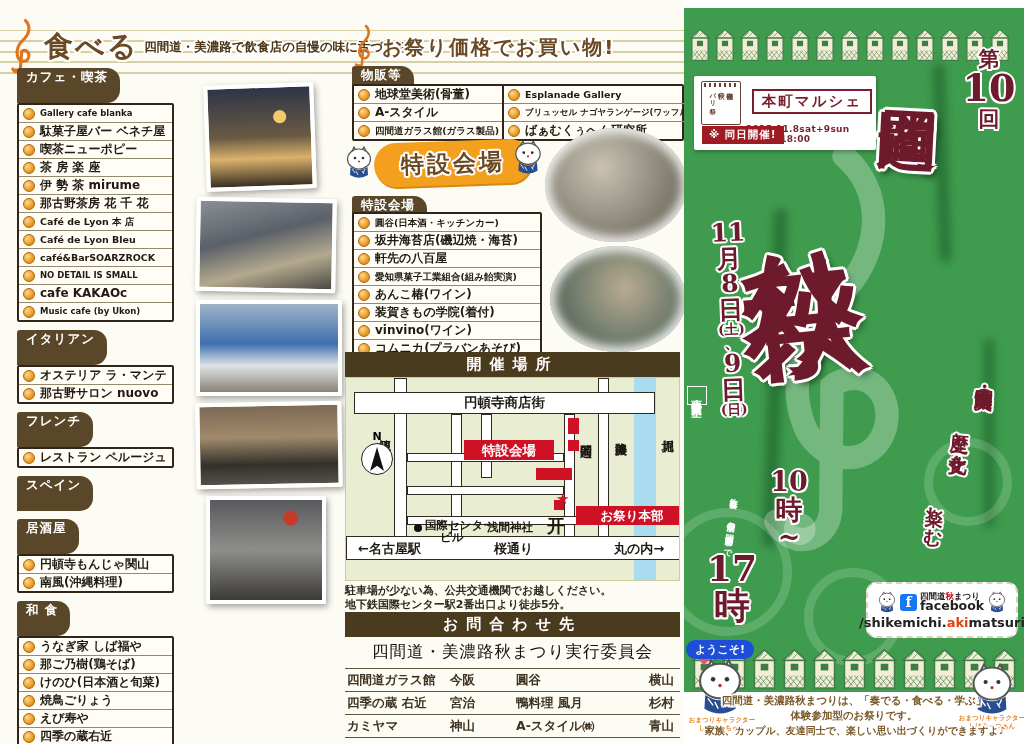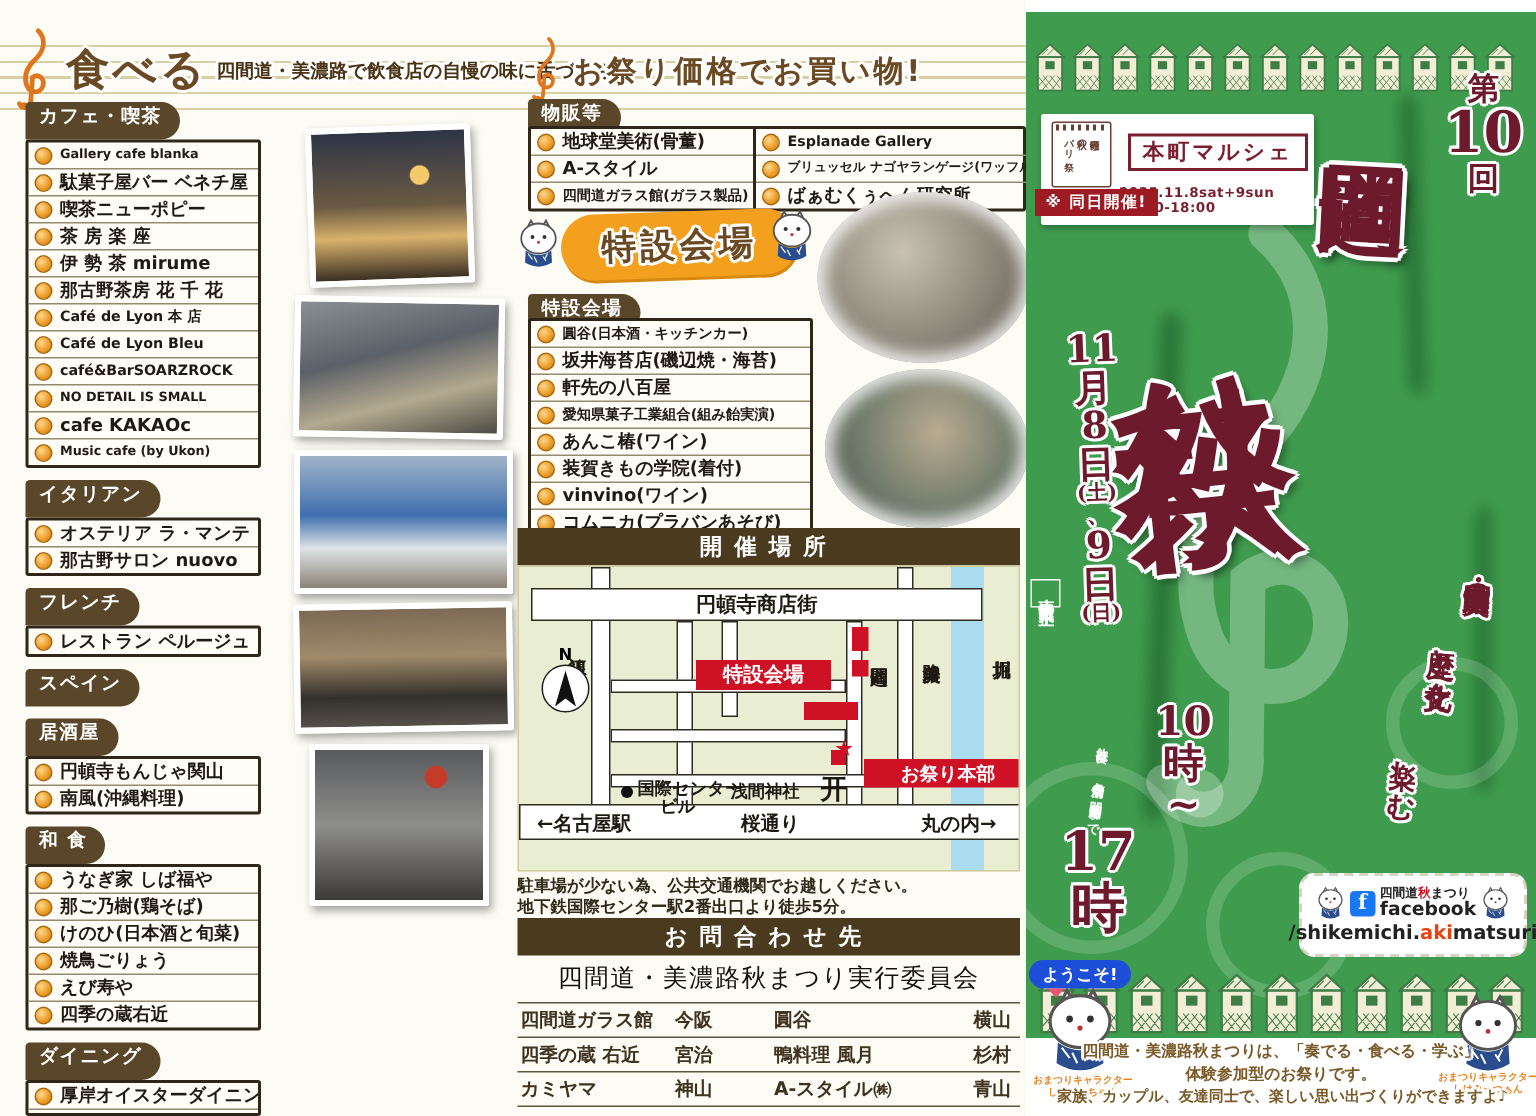--- a/index.html
+++ b/index.html
@@ -14,21 +14,21 @@
   .serif{font-family:"DejaVu Serif","Liberation Serif",serif;}
 
   
   .staff{left:0;top:30px;width:686px;height:46px;background:repeating-linear-gradient(to bottom,#d9cfa6 0,#d9cfa6 1.5px,transparent 1.5px,transparent 10.5px);}
   .hdr{display:flex;align-items:center;gap:6px;}
   .hdr .clef{color:#df751d;}
   .hdr-title{font-weight:800;color:#6b4a23;letter-spacing:2px;}
   .hdr-sub{font-size:12.5px;font-weight:700;color:#4a3415;}
 
   
-  .tab{display:inline-block;background:#5a4628;color:#fff;font-weight:700;padding:1px 12px 7px 9px;border-radius:3px 13px 13px 0;font-size:12.5px;letter-spacing:1px;}
+  .tab{display:inline-block;background:#5a4628;color:#fff;font-weight:700;padding:1px 12px 17px 9px;border-radius:3px 13px 13px 0;font-size:12.5px;letter-spacing:1px;}
   .lbox{border:2.5px solid #2f2619;background:#fffdf6;border-radius:2px;}
   .litem{display:flex;align-items:center;gap:5px;padding:1px 3px 1px 4px;font-size:12px;font-weight:700;color:#1f1a12;line-height:15px;white-space:nowrap;overflow:hidden;}
   .litem + .litem{border-top:1.2px solid #948a6f;}
   .litem.sm{font-size:9.5px;}
   .litem.xs{font-size:8.5px;}
   .bullet{flex:0 0 10px;width:10px;height:10px;border-radius:50%;background:radial-gradient(circle at 35% 35%,#ffd88d,#eb9a25 60%,#c87a10);border:1px solid #a8690e;}
   .section{margin-bottom:6px;}
 
   #cat-col{left:17px;top:66px;width:157px;}
   
@@ -69,21 +69,21 @@
   .maroon{color:#6d1b2c;}
   .vstack{display:flex;flex-direction:column;align-items:center;line-height:1.02;}
   .vstack span{display:block;text-align:center;}
 
   #marche{position:absolute;left:10px;top:76px;width:182px;height:74px;background:#fff;border-radius:2px;box-shadow:1px 2px 4px rgba(0,0,0,.3);}
   #stamp{position:absolute;left:7px;top:5px;width:40px;height:44px;border:1.8px solid #6b4034;border-radius:2px;display:flex;flex-direction:row-reverse;justify-content:center;gap:2px;padding-top:6px;box-sizing:border-box;}
   #stamp:before{content:"";position:absolute;top:1px;left:2px;right:2px;height:4px;background:repeating-linear-gradient(90deg,#6b4034 0 2px,transparent 2px 5px);}
   #stamp .sline{writing-mode:vertical-rl;text-orientation:upright;font-size:6.5px;font-weight:700;color:#6b4034;line-height:1;}
   #marche-name{position:absolute;left:58px;top:13px;width:120px;height:25px;border:2px solid #7a1f2f;color:#7a1f2f;font-weight:900;font-size:14.5px;display:flex;align-items:center;justify-content:center;letter-spacing:2px;box-sizing:border-box;}
   #marche-dt{position:absolute;left:52px;top:48px;font-size:9px;font-weight:800;color:#7a1f2f;letter-spacing:.3px;}
-  #badge-same-day{position:absolute;left:6px;top:126px;background:#9e1b23;color:#fff;font-size:10.5px;font-weight:800;padding:2px 7px;letter-spacing:1px;}
+  #badge-same-day{position:absolute;left:18px;top:126px;background:#9e1b23;color:#fff;font-size:10.5px;font-weight:800;padding:2px 7px;letter-spacing:1px;}
 
   #fb{position:absolute;left:182px;top:582px;width:152px;height:56px;background:#fff;border-radius:10px;border:2px dashed #d8d2c0;box-sizing:border-box;padding:3px 4px;display:flex;flex-direction:column;align-items:center;justify-content:center;gap:1px;}
   .fb-row1{display:flex;align-items:center;gap:3px;}
   .f-logo{width:17px;height:17px;background:#1877f2;border-radius:3px;color:#fff;font-weight:900;font-family:"DejaVu Serif",serif;font-size:14px;text-align:center;line-height:16px;}
   .fb-name{font-size:8.5px;font-weight:800;color:#222;line-height:1;}
   .fb-name .acc{color:#cf1126;}
   .fb-word{font-size:12.5px;font-weight:900;color:#222;line-height:1;}
   .fb-account{font-size:13px;font-weight:900;color:#222;}
   .fb-account .acc{color:#e8420e;}
 

